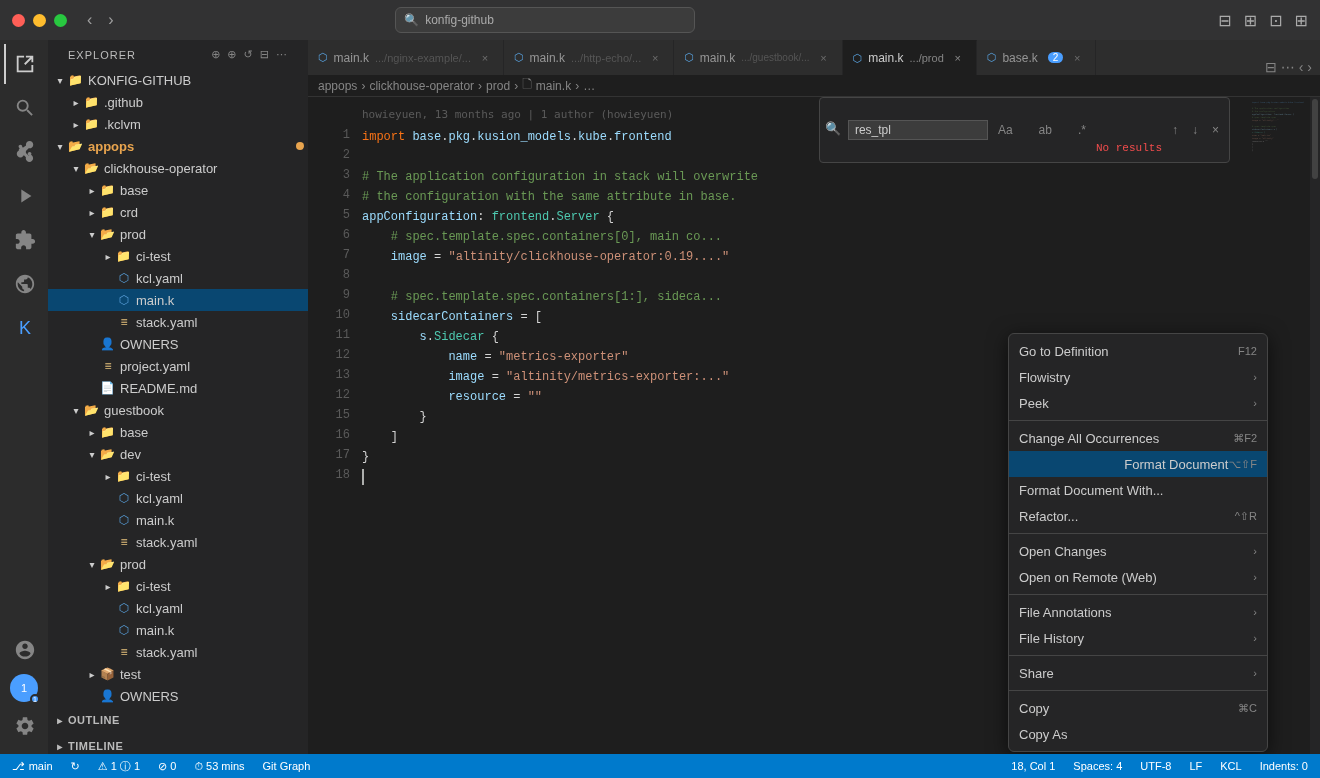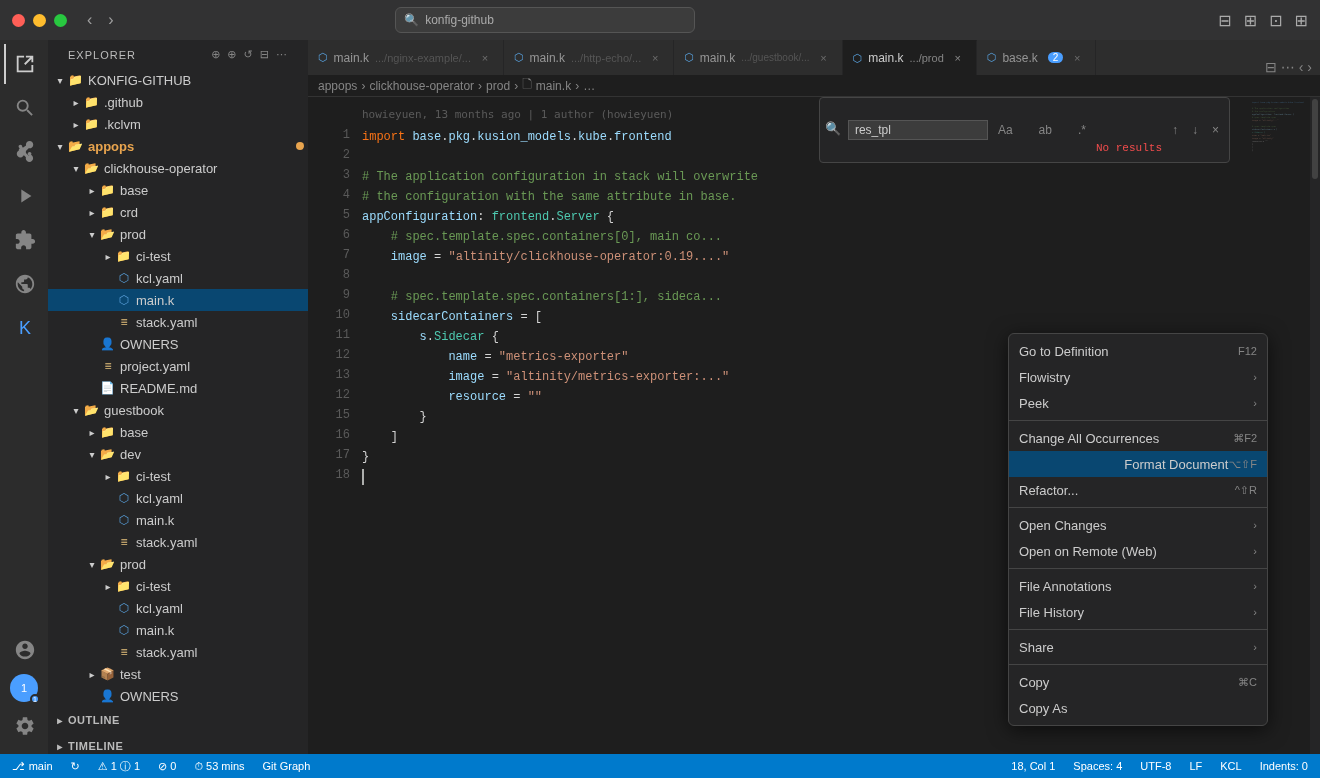--- a/index.html
+++ b/index.html
@@ -965,20 +965,23 @@
         <div class="menu-separator"></div>
         <div class="menu-item">
           <span class="menu-item-label">Change All Occurrences</span>
           <span class="menu-item-shortcut">⌘F2</span>
         </div>
         <div class="menu-item focused">
           <span class="menu-item-label">Format Document</span>
           <span class="menu-item-shortcut">⌥⇧F</span>
         </div>
         <div class="menu-item">
+          <span class="menu-item-label">Format Document With...</span>
+        </div>
+        <div class="menu-item">
           <span class="menu-item-label">Refactor...</span>
           <span class="menu-item-shortcut">^⇧R</span>
         </div>
         <div class="menu-separator"></div>
         <div class="menu-item">
           <span class="menu-item-label">Open Changes</span>
           <span class="menu-item-arrow">›</span>
         </div>
         <div class="menu-item">
           <span class="menu-item-label">Open on Remote (Web)</span>

